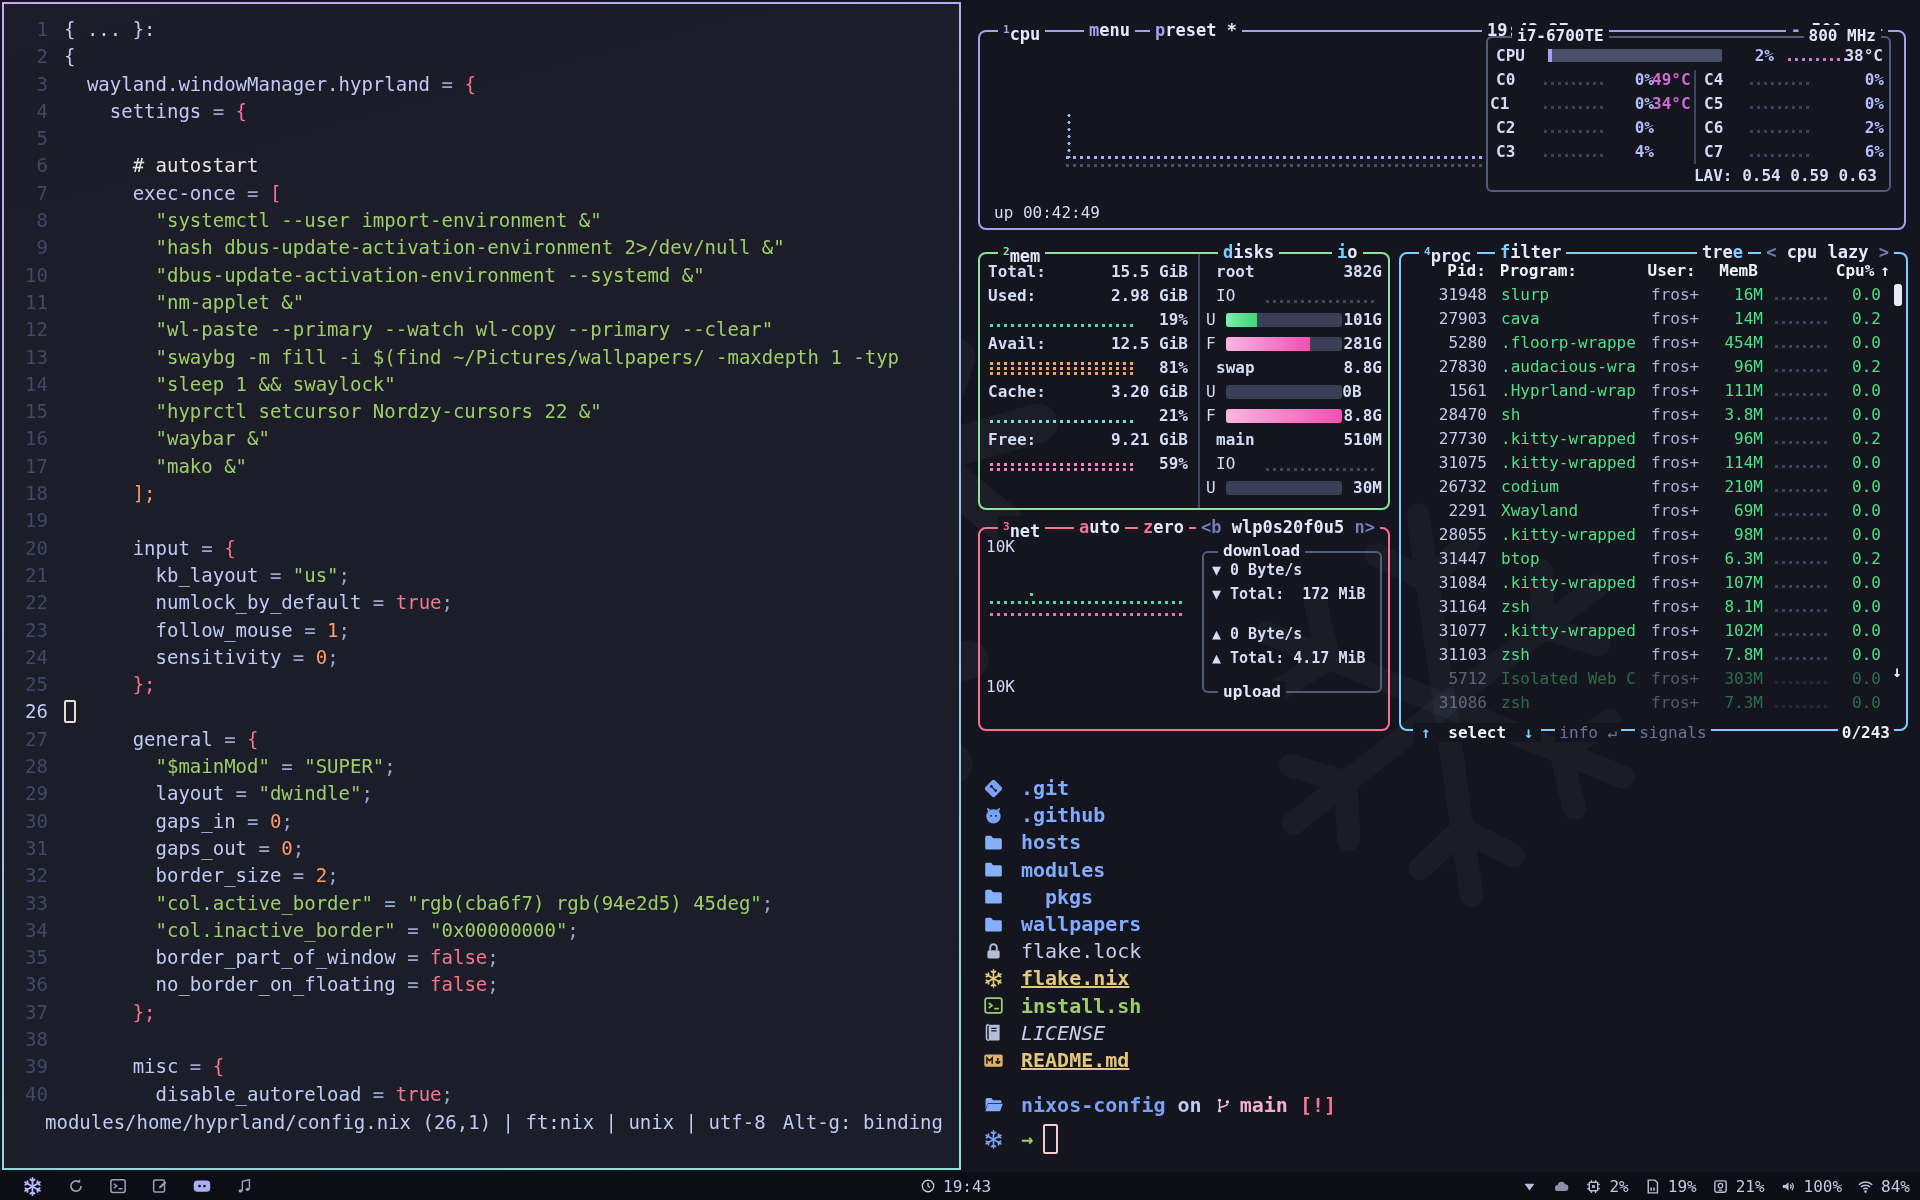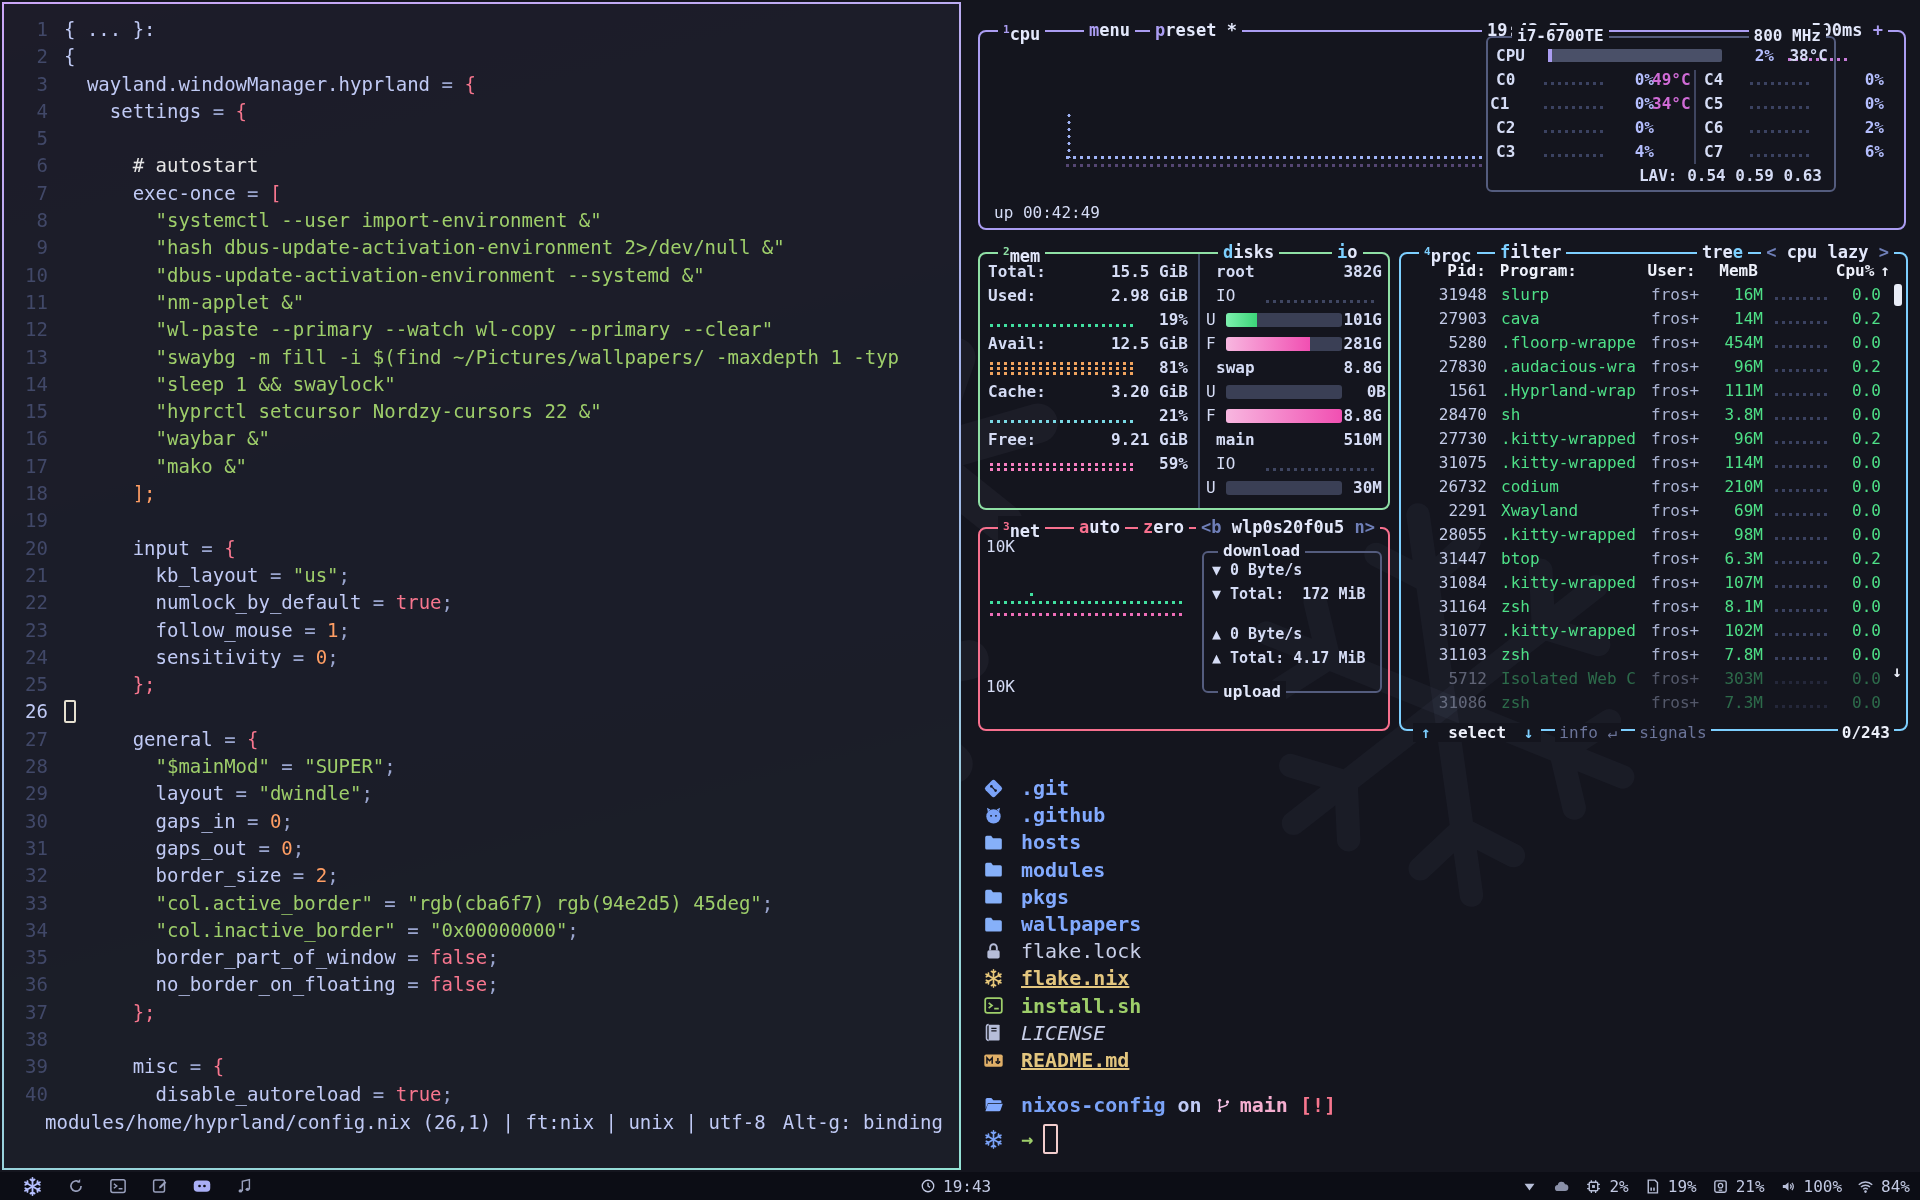--- a/index.html
+++ b/index.html
@@ -161,21 +161,21 @@
   <div class="tbox" id="cpu-box" style="left:978px;top:30px;width:928px;height:200px;border-color:#ab9df2">
       <span class="bt" style="left:18px"><sup style="color:#ab9df2">1</sup>cpu</span>
       <span class="bt hk" style="left:104px;--hk:#ab9df2">menu</span>
       <span class="bt hk" style="left:170px;--hk:#ab9df2">preset *</span>
       <span class="bt" style="left:502px">19:43:37</span>
       <span class="bt" style="right:16px"><span style="color:#ab9df2">- </span>500ms<span style="color:#ab9df2"> +</span></span>
       <div class="dotline" style="left:84px;top:124px;width:420px;--dc:#9fb2f5"></div>
       <div class="dotline dim" style="left:84px;top:132px;width:420px;--dc:#8a6fb8"></div>
       <div class="vdots" style="left:87px;top:80px;height:46px;--dc:#9fb2f5"></div>
       <span class="lbl" style="left:14px;bottom:6px">up 00:42:49</span>
-      <div class="inbox" id="i7box" style="left:506px;top:4px;width:350px;height:156px">
+      <div class="inbox" id="i7box" style="left:506px;top:4px;width:405px;height:156px">
         <span class="bt sm" style="left:24px">i7-6700TE</span>
         <span class="bt sm" style="right:8px">800 MHz</span>
         <span class="lbl b" style="left:8px;top:8px">CPU</span>
         <div class="cpubar" style="left:60px;top:11px;width:174px">
           <i style="position:absolute;left:0;top:0;bottom:0;width:4px;background:#ab9df2"></i>
         </div>
         <span class="pct" style="left:238px;top:8px;width:48px;text-align:right">2%</span>
         <div class="dotline" style="left:298px;top:20px;width:62px;--dc:#c77bd9"></div>
         <span class="lbl b" style="right:6px;top:8px">38°C</span>
         <div style="position:absolute;left:206px;top:32px;height:94px;border-left:2px solid #3f4560"></div>
@@ -242,21 +242,21 @@
       <span class="lbl b" style="left:310px;top:56px;width:92px;text-align:right">101G</span>
       <span class="lbl" style="left:226px;top:80px">F</span>
       <div class="bar" style="left:246px;top:83px;width:116px">
         <i class="fill-pink" style="width:72%"></i>
       </div>
       <span class="lbl b" style="left:310px;top:80px;width:92px;text-align:right">281G</span>
       <span class="lbl b" style="left:236px;top:104px">swap</span>
       <span class="lbl b" style="left:300px;top:104px;width:102px;text-align:right">8.8G</span>
       <span class="lbl" style="left:226px;top:128px">U</span>
       <div class="bar" style="left:246px;top:131px;width:116px"></div>
-      <span class="lbl b" style="left:314px;top:128px;width:92px;text-align:right">0B</span>
+      <span class="lbl b" style="left:326px;top:128px;width:92px;text-align:center">0B</span>
       <span class="lbl" style="left:226px;top:152px">F</span>
       <div class="bar" style="left:246px;top:155px;width:116px">
         <i class="fill-pink" style="width:100%"></i>
       </div>
       <span class="lbl b" style="left:310px;top:152px;width:92px;text-align:right">8.8G</span>
       <span class="lbl b" style="left:236px;top:176px">main</span>
       <span class="lbl b" style="left:300px;top:176px;width:102px;text-align:right">510M</span>
       <span class="lbl" style="left:236px;top:200px">IO</span>
       <div class="dotline" style="left:284px;top:214px;width:114px;--dc:#3f4662"></div>
       <span class="lbl" style="left:226px;top:224px">U</span>
@@ -426,21 +426,21 @@
         <span class="fname blue">hosts</span>
       </div>
       <div class="frow" style="left: 17px; top: 120.6px;">
         <span class="ficon">
           <svg viewBox="0 0 24 24" width="21" height="21" fill="currentColor" style="color:#86b0f9">
             <path d="M2.5 6.2A1.8 1.8 0 0 1 4.3 4.4h5l2.1 2.6h8.3a1.8 1.8 0 0 1 1.8 1.8v9.4a1.8 1.8 0 0 1-1.8 1.8H4.3a1.8 1.8 0 0 1-1.8-1.8z"></path>
           </svg>
         </span>
         <span class="fname blue">modules</span>
       </div>
-      <div class="frow" style="left: 17px; top: 147.8px;">
+      <div class="frow" style="left: 17px; top: 147.8px; gap: 24px;">
         <span class="ficon">
           <svg viewBox="0 0 24 24" width="21" height="21" fill="currentColor" style="color:#86b0f9">
             <path d="M2.5 6.2A1.8 1.8 0 0 1 4.3 4.4h5l2.1 2.6h8.3a1.8 1.8 0 0 1 1.8 1.8v9.4a1.8 1.8 0 0 1-1.8 1.8H4.3a1.8 1.8 0 0 1-1.8-1.8z"></path>
           </svg>
         </span>
         <span class="fname blue">pkgs</span>
       </div>
       <div class="frow" style="left: 17px; top: 175px;">
         <span class="ficon">
           <svg viewBox="0 0 24 24" width="21" height="21" fill="currentColor" style="color:#86b0f9">

